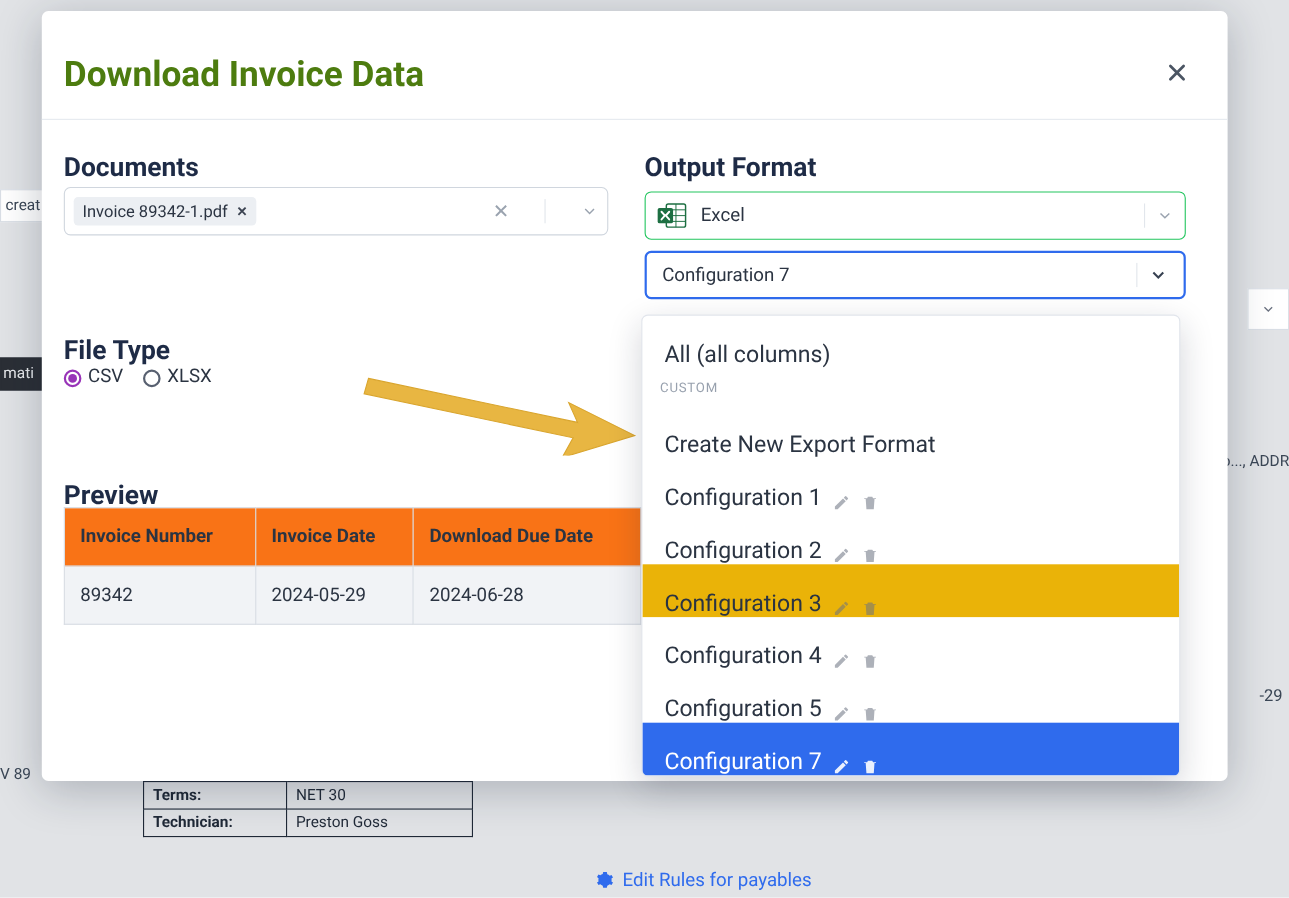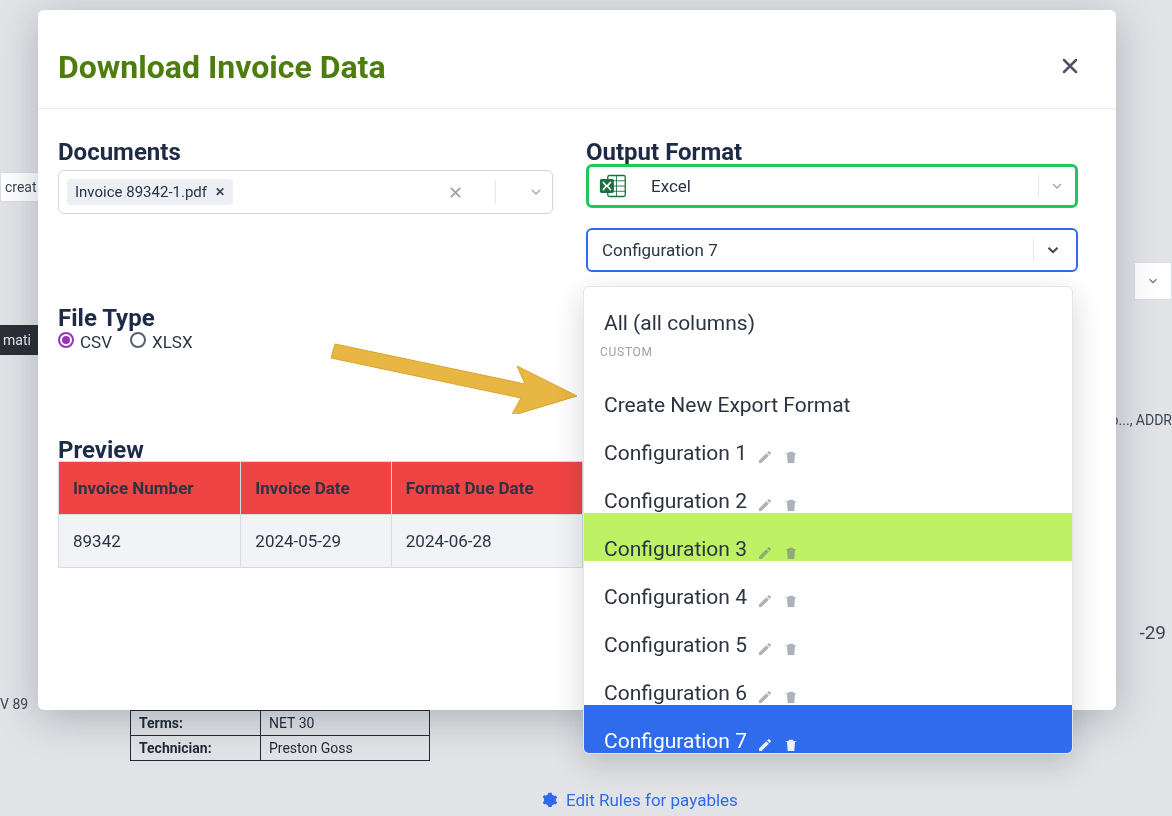--- a/index.html
+++ b/index.html
@@ -25,49 +25,49 @@
 
   
   .doc-box{position:absolute;left:20px;top:160px;width:495px;height:44px;border:1px solid #d0d6de;border-radius:6px;display:flex;align-items:center;padding:0 8px;gap:24px;}
   .chip{display:inline-flex;align-items:center;gap:8px;background:#eceff3;border-radius:4px;padding:4px 8px;color:#2b3442;font-size:15px;}
   .chip .x{font-weight:700;color:#3b4351;cursor:pointer;font-size:12px;}
   .doc-box .clear{margin-left:auto;color:#9aa3af;font-size:18px;cursor:pointer;}
   .doc-box .sep{width:1px;height:22px;background:#e2e6ec;margin:0 8px;}
   .doc-box .caret{color:#9aa3af;}
 
   
-  .select-box{position:absolute;left:548px;top:154px;width:492px;height:44px;border:3px solid #22c55e;border-radius:6px;display:flex;align-items:center;padding:0 10px;gap:24px;}
+  .select-box{position:absolute;left:548px;top:164px;width:492px;height:44px;border:1px solid #22c55e;border-radius:6px;display:flex;align-items:center;padding:0 10px;gap:12px;}
   .excel-icon{width:28px;height:28px;flex:none;}
   .select-box .caret-zone{margin-left:auto;display:flex;align-items:center;}
   .select-box .sep{width:1px;height:22px;background:#e2e6ec;margin:0 10px;}
   .select-box .caret{color:#9aa3af;}
 
   
   .config-box{position:absolute;left:548px;top:218px;width:492px;height:44px;border:2px solid #2f6bed;border-radius:6px;display:flex;align-items:center;padding:0 14px;color:#2b3442;font-size:17px;}
   .config-box .caret-zone{margin-left:auto;display:flex;align-items:center;}
   .config-box .sep{width:1px;height:22px;background:#e2e6ec;margin:0 10px;}
   .config-box .caret{color:#374151;}
 
   
   .radio-row{position:absolute;left:20px;top:322px;display:flex;gap:18px;align-items:center;font-size:17px;color:#2b3442;}
-  .radio{display:inline-flex;align-items:flex-start;gap:6px;}
+  .radio{display:inline-flex;align-items:flex-end;gap:6px;}
   .r-outer{width:16px;height:16px;border:2px solid #9833b8;border-radius:50%;display:inline-flex;align-items:center;justify-content:center;}
   .r-outer.off{border-color:#586070;}
   .r-inner{width:8px;height:8px;border-radius:50%;background:#9833b8;}
 
   
   .preview-tbl{position:absolute;left:20px;top:451px;width:525px;border:1px solid #d7dce3;border-collapse:collapse;font-size:17px;color:#2b3442;}
   .preview-tbl th,.preview-tbl td{border:1px solid #d7dce3;padding:16px 14px;text-align:left;font-weight:400;}
-  .preview-tbl th{font-weight:700;background:#ef4444;}
+  .preview-tbl th{font-weight:700;background:#f97316;}
   .preview-tbl td{background:#f1f3f6;}
 
   
   .dropdown{position:absolute;left:583px;top:286px;width:490px;background:#fff;border:1px solid #e1e5ec;border-radius:6px;box-shadow:0 10px 30px rgba(20,30,50,.18);overflow:hidden;z-index:30;}
   .dd-item{height:48px;display:flex;align-items:flex-end;padding:0 20px;font-size:21px;color:#2b3442;cursor:pointer;gap:10px;}
-  .dd-item.hover{background:#bef264;}
+  .dd-item.hover{background:#eab308;}
   .dd-item.selected{background:#2f6bed;color:#fff;}
   .dd-item.selected .mini-icon{filter:brightness(0) invert(1);opacity:.9;}
   .dd-header{height:34px;display:flex;align-items:center;padding:0 16px;font-size:12px;letter-spacing:.06em;color:#98a1ae;}
   .mini-icon{width:16px;height:16px;opacity:.55;}
 
   
   .under-table{position:absolute;left:130px;top:660px;width:300px;border-collapse:collapse;font-size:14px;color:#1f2937;}
   .under-table td{border:1px solid #1f2937;padding:4px 8px;}
 
   
@@ -81,21 +81,21 @@
 </head>
 <body>
 
 <div class="backdrop">
 
   <div class="bg-frag" style="left:0;top:172px;width:40px;height:30px;padding-left:4px;">creat</div>
   <div class="bg-frag dark" style="left:0;top:325px;width:40px;height:30px;padding-left:2px;">mati</div>
   <div class="bg-frag" style="left:0;top:668px;width:40px;height:24px;border:none;background:transparent;margin-left:44px;">anch</div>
   <div class="bg-frag" style="left:0;top:692px;width:40px;height:24px;border:none;background:transparent;">V  89</div>
   <div class="bg-frag" style="right:0;top:406px;width:70px;height:28px;border:none;background:transparent;justify-content:flex-end;padding-right:0;">o..., ADDR</div>
-  <div class="bg-frag" style="right:0;top:618px;width:70px;height:28px;border:none;background:transparent;justify-content:flex-end;padding-right:6px;font-size:19px;">-29</div>
+  <div class="bg-frag" style="right:0;top:618px;width:70px;height:28px;border:none;background:transparent;justify-content:flex-end;padding-right:6px;font-size:15px;">-29</div>
   <div class="bg-frag" style="right:0;top:262px;width:38px;height:38px;justify-content:center;">
     <svg width="14" height="14" viewBox="0 0 24 24">
         <path d="M6 9l6 6 6-6" fill="none" stroke="#6b7280" stroke-width="2"></path>
       </svg>
   </div>
 
   <table class="under-table">
     <tbody>
         <tr>
           <td style="width:130px;font-weight:700;">PO No:</td>
@@ -195,21 +195,21 @@
       <span>XLSX</span>
     </label>
   </div>
 
   <div class="label preview">Preview</div>
   <table class="preview-tbl">
     <tbody>
         <tr>
       <th>Invoice Number</th>
       <th>Invoice Date</th>
-      <th>Format Due Date</th>
+      <th>Download Due Date</th>
     </tr>
     <tr>
       <td>89342</td>
       <td>2024-05-29</td>
       <td>2024-06-28</td>
     </tr>
   </tbody>
     </table>
 </div>
 
@@ -264,29 +264,20 @@
   </div>
   <div class="dd-item">
     <span>Configuration 5</span>
     <svg class="mini-icon" viewBox="0 0 24 24">
         <path d="M3 17.25V21h3.75L17.81 9.94l-3.75-3.75L3 17.25zM20.71 7.04a1 1 0 000-1.41l-2.34-2.34a1 1 0 00-1.41 0l-1.83 1.83 3.75 3.75 1.83-1.83z" fill="#6b7280"></path>
       </svg>
     <svg class="mini-icon" viewBox="0 0 24 24">
         <path d="M6 7h12l-1 14H7L6 7zm3-3h6l1 2H8l1-2zM4 6h16v1H4z" fill="#6b7280"></path>
       </svg>
   </div>
-  <div class="dd-item">
-    <span>Configuration 6</span>
-    <svg class="mini-icon" viewBox="0 0 24 24">
-        <path d="M3 17.25V21h3.75L17.81 9.94l-3.75-3.75L3 17.25zM20.71 7.04a1 1 0 000-1.41l-2.34-2.34a1 1 0 00-1.41 0l-1.83 1.83 3.75 3.75 1.83-1.83z" fill="#6b7280"></path>
-      </svg>
-    <svg class="mini-icon" viewBox="0 0 24 24">
-        <path d="M6 7h12l-1 14H7L6 7zm3-3h6l1 2H8l1-2zM4 6h16v1H4z" fill="#6b7280"></path>
-      </svg>
-  </div>
   <div class="dd-item selected">
     <span>Configuration 7</span>
     <svg class="mini-icon" viewBox="0 0 24 24">
         <path d="M3 17.25V21h3.75L17.81 9.94l-3.75-3.75L3 17.25zM20.71 7.04a1 1 0 000-1.41l-2.34-2.34a1 1 0 00-1.41 0l-1.83 1.83 3.75 3.75 1.83-1.83z" fill="#ffffff"></path>
       </svg>
     <svg class="mini-icon" viewBox="0 0 24 24">
         <path d="M6 7h12l-1 14H7L6 7zm3-3h6l1 2H8l1-2zM4 6h16v1H4z" fill="#ffffff"></path>
       </svg>
   </div>
 </div>

